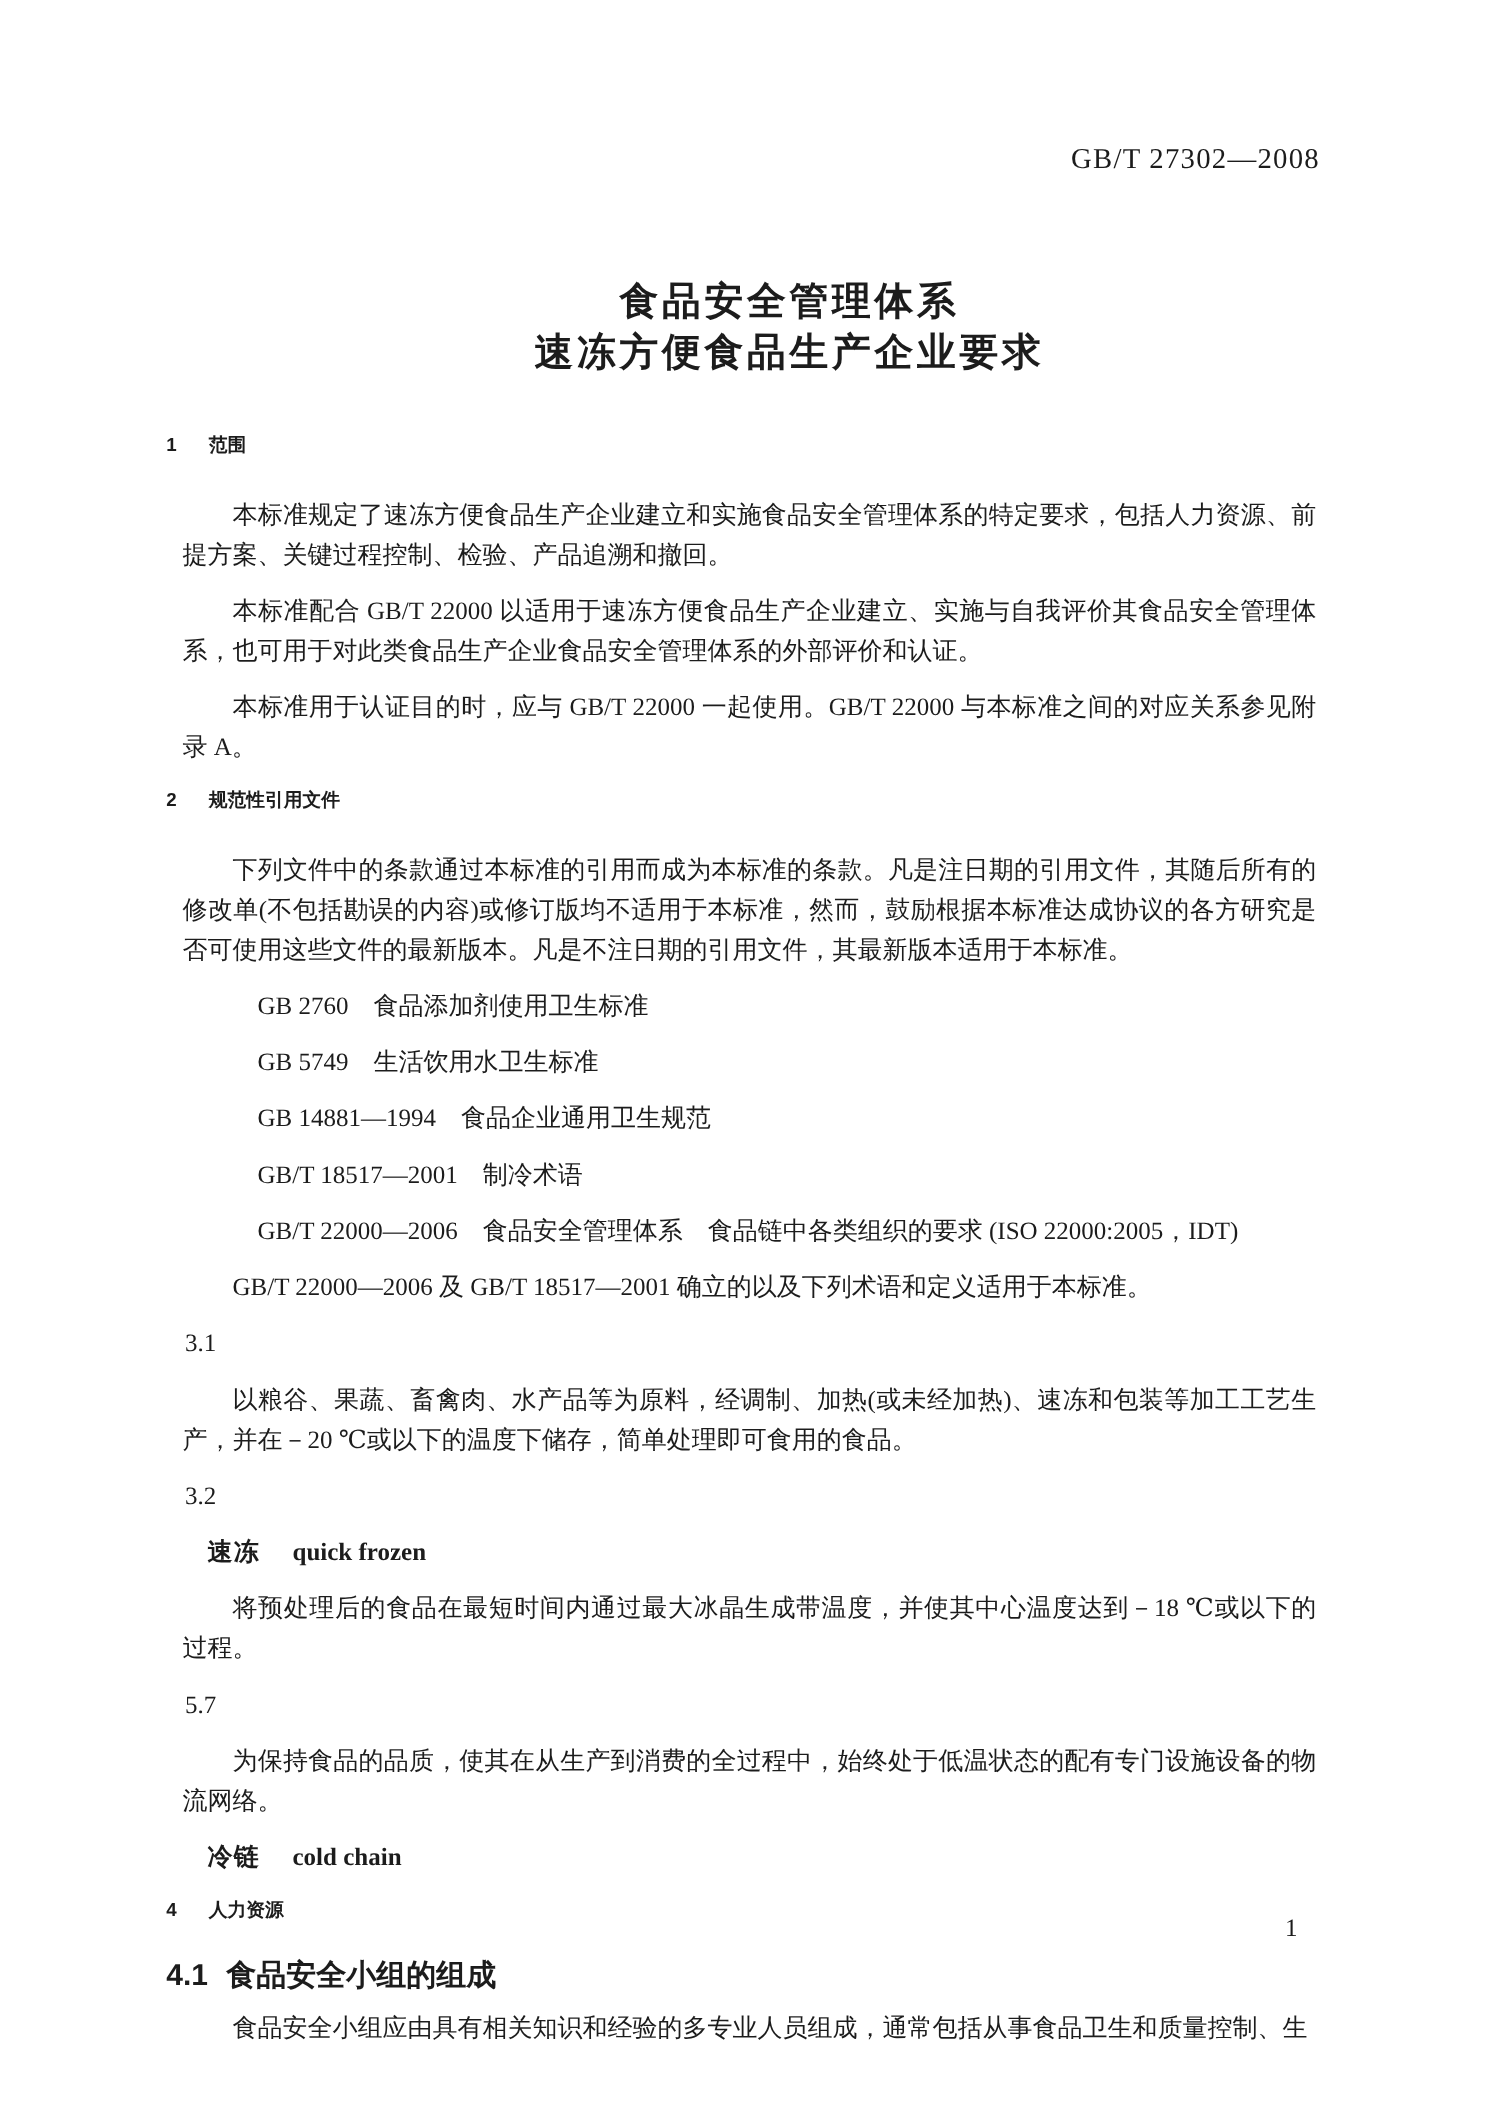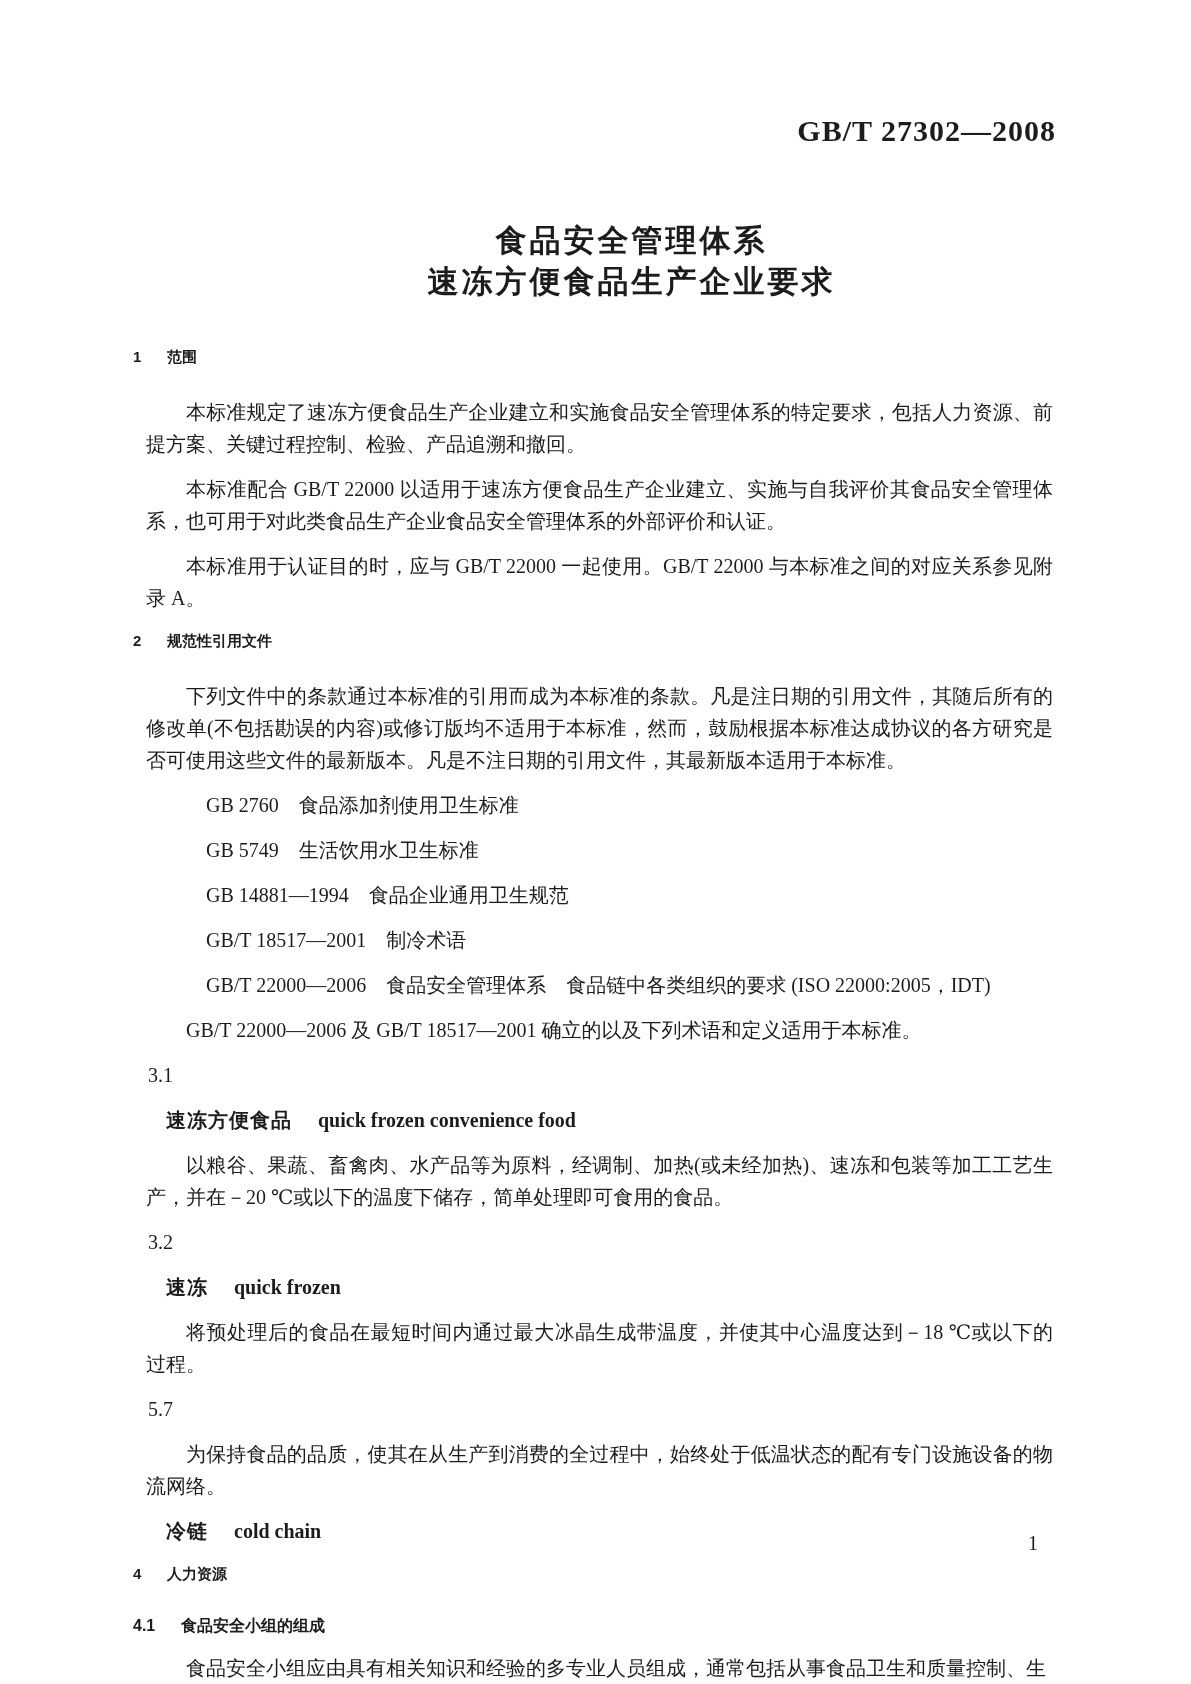--- a/index.html
+++ b/index.html
@@ -9,22 +9,22 @@
     height: 1684px;
     background: #ffffff;
     color: #1c1c1c;
     font-family: "Liberation Serif", "DejaVu Serif", serif;
     overflow: hidden;
   }
   .std-code {
     position: absolute;
     top: 114px;
     right: 135px;
-    font-size: 30px;
-    font-weight: bold;
+    font-size: 23px;
+    font-weight: normal;
     letter-spacing: 1px;
     font-family: "Liberation Serif", "DejaVu Serif", serif;
   }
   .doc-title {
     position: absolute;
     top: 220px;
     left: 0;
     width: 100%;
     text-align: center;
     font-family: "Liberation Sans", "DejaVu Sans", sans-serif;
@@ -47,21 +47,21 @@
     font-weight: bold;
     font-size: 15px;
     line-height: 26px;
     margin: 14px 0 26px 0;
   }
   .sec-heading .sec-num { display: inline-block; min-width: 34px; }
   .sec-heading.first { margin-top: 0; }
   .sub-heading {
     font-family: "Liberation Sans", "DejaVu Sans", sans-serif;
     font-weight: bold;
-    font-size: 16px;
+    font-size: 24px;
     line-height: 26px;
     margin: 22px 0 8px 0;
   }
   .sub-heading .sub-num { display: inline-block; min-width: 48px; }
   p.body {
     margin: 13px;
     text-align: justify;
     text-indent: 2em;
   }
   p.noindent { text-indent: 0; }
@@ -118,23 +118,20 @@
     <p class="body">下列文件中的条款通过本标准的引用而成为本标准的条款。凡是注日期的引用文件，其随后所有的修改单(不包括勘误的内容)或修订版均不适用于本标准，然而，鼓励根据本标准达成协议的各方研究是否可使用这些文件的最新版本。凡是不注日期的引用文件，其最新版本适用于本标准。</p>
     <p class="body ref-item">GB 2760　食品添加剂使用卫生标准</p>
     <p class="body ref-item">GB 5749　生活饮用水卫生标准</p>
     <p class="body ref-item">GB 14881—1994　食品企业通用卫生规范</p>
     <p class="body ref-item">GB/T 18517—2001　制冷术语</p>
     <p class="body ref-item">GB/T 22000—2006　食品安全管理体系　食品链中各类组织的要求 (ISO 22000:2005，IDT)</p>
 
     <p class="body">GB/T 22000—2006 及 GB/T 18517—2001 确立的以及下列术语和定义适用于本标准。</p>
 
     <p class="body noindent term-num">3.1</p>
-    <p class="body noindent term-line">
-      <span class="term-zh">速冻方便食品</span><span class="term-en">quick frozen convenience food</span>
-    </p>
     <p class="body">以粮谷、果蔬、畜禽肉、水产品等为原料，经调制、加热(或未经加热)、速冻和包装等加工工艺生产，并在－20 ℃或以下的温度下储存，简单处理即可食用的食品。</p>
 
     <p class="body noindent term-num">3.2</p>
     <p class="body noindent term-line">
       <span class="term-zh">速冻</span><span class="term-en">quick frozen</span>
     </p>
     <p class="body">将预处理后的食品在最短时间内通过最大冰晶生成带温度，并使其中心温度达到－18 ℃或以下的过程。</p>
 
     <p class="body noindent term-num">5.7</p>
     <p class="body">为保持食品的品质，使其在从生产到消费的全过程中，始终处于低温状态的配有专门设施设备的物流网络。</p>

